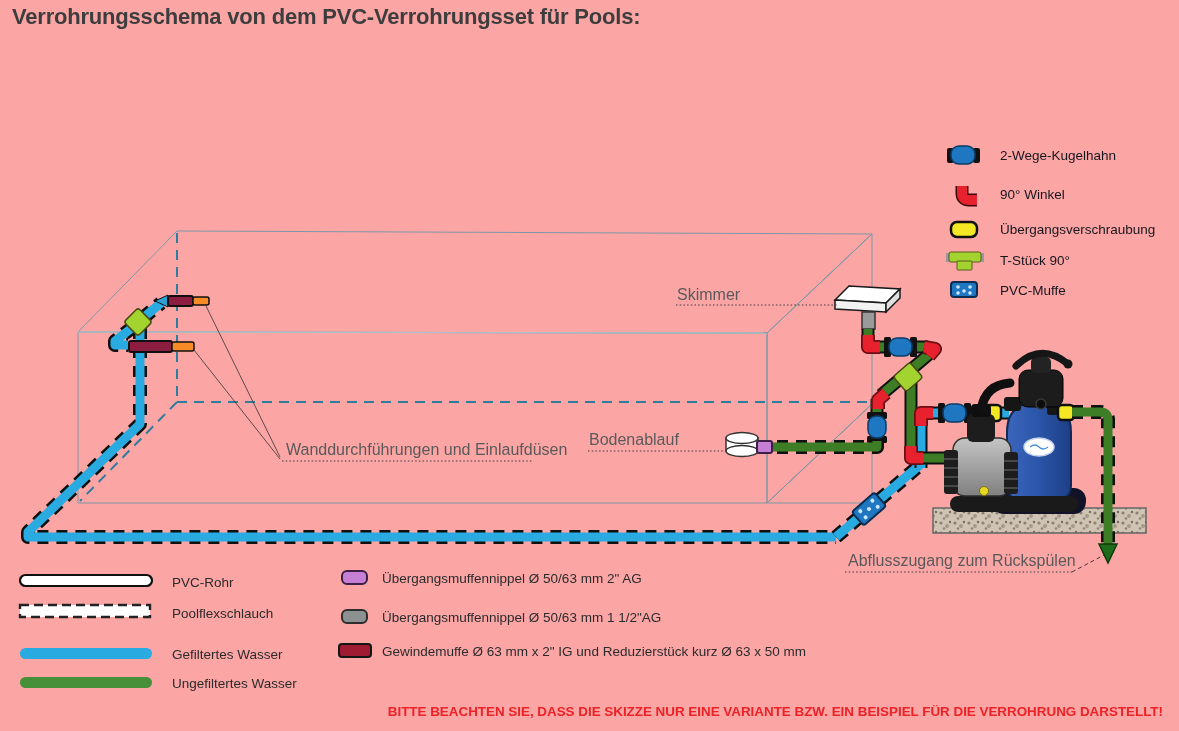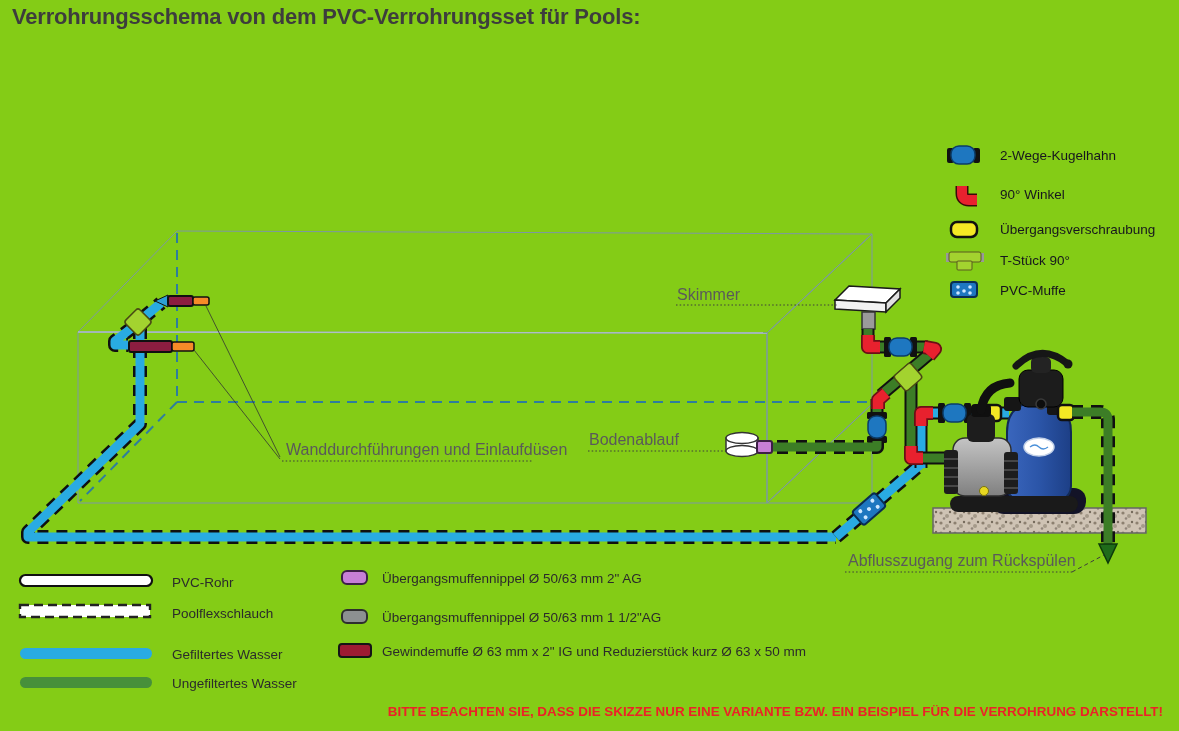--- a/index.html
+++ b/index.html
@@ -1,16 +1,16 @@
 <!DOCTYPE html>
 <html><head>
 <meta charset="utf-8">
 <style>
   html,body{margin:0;padding:0;background:#ffffff;}
-  .page{position:relative;width:1179px;height:731px;background:#84cc16;overflow:hidden;
+  .page{position:relative;width:1179px;height:731px;background:#fca5a5;overflow:hidden;
         font-family:"Liberation Sans","DejaVu Sans",sans-serif;}
   .title{position:absolute;left:12px;top:4px;font-size:22px;font-weight:bold;color:#3d3d3d;letter-spacing:-0.2px;}
   svg{position:absolute;left:0;top:0;}
   text{font-family:"Liberation Sans","DejaVu Sans",sans-serif;}
   .diag-label{font-size:16px;fill:#5a5a5a;}
   .leg-label{font-size:13.5px;fill:#16161e;}
   .leg-label2{font-size:13.5px;fill:#2b2b2b;}
   .warn{font-size:13.4px;font-weight:bold;fill:#ec2227;}
   .pool-edge{stroke:#7d97a6;stroke-width:1;fill:none;}
   .hidden-edge{stroke:#2e7d9e;stroke-width:2;stroke-dasharray:10 7;fill:none;}

